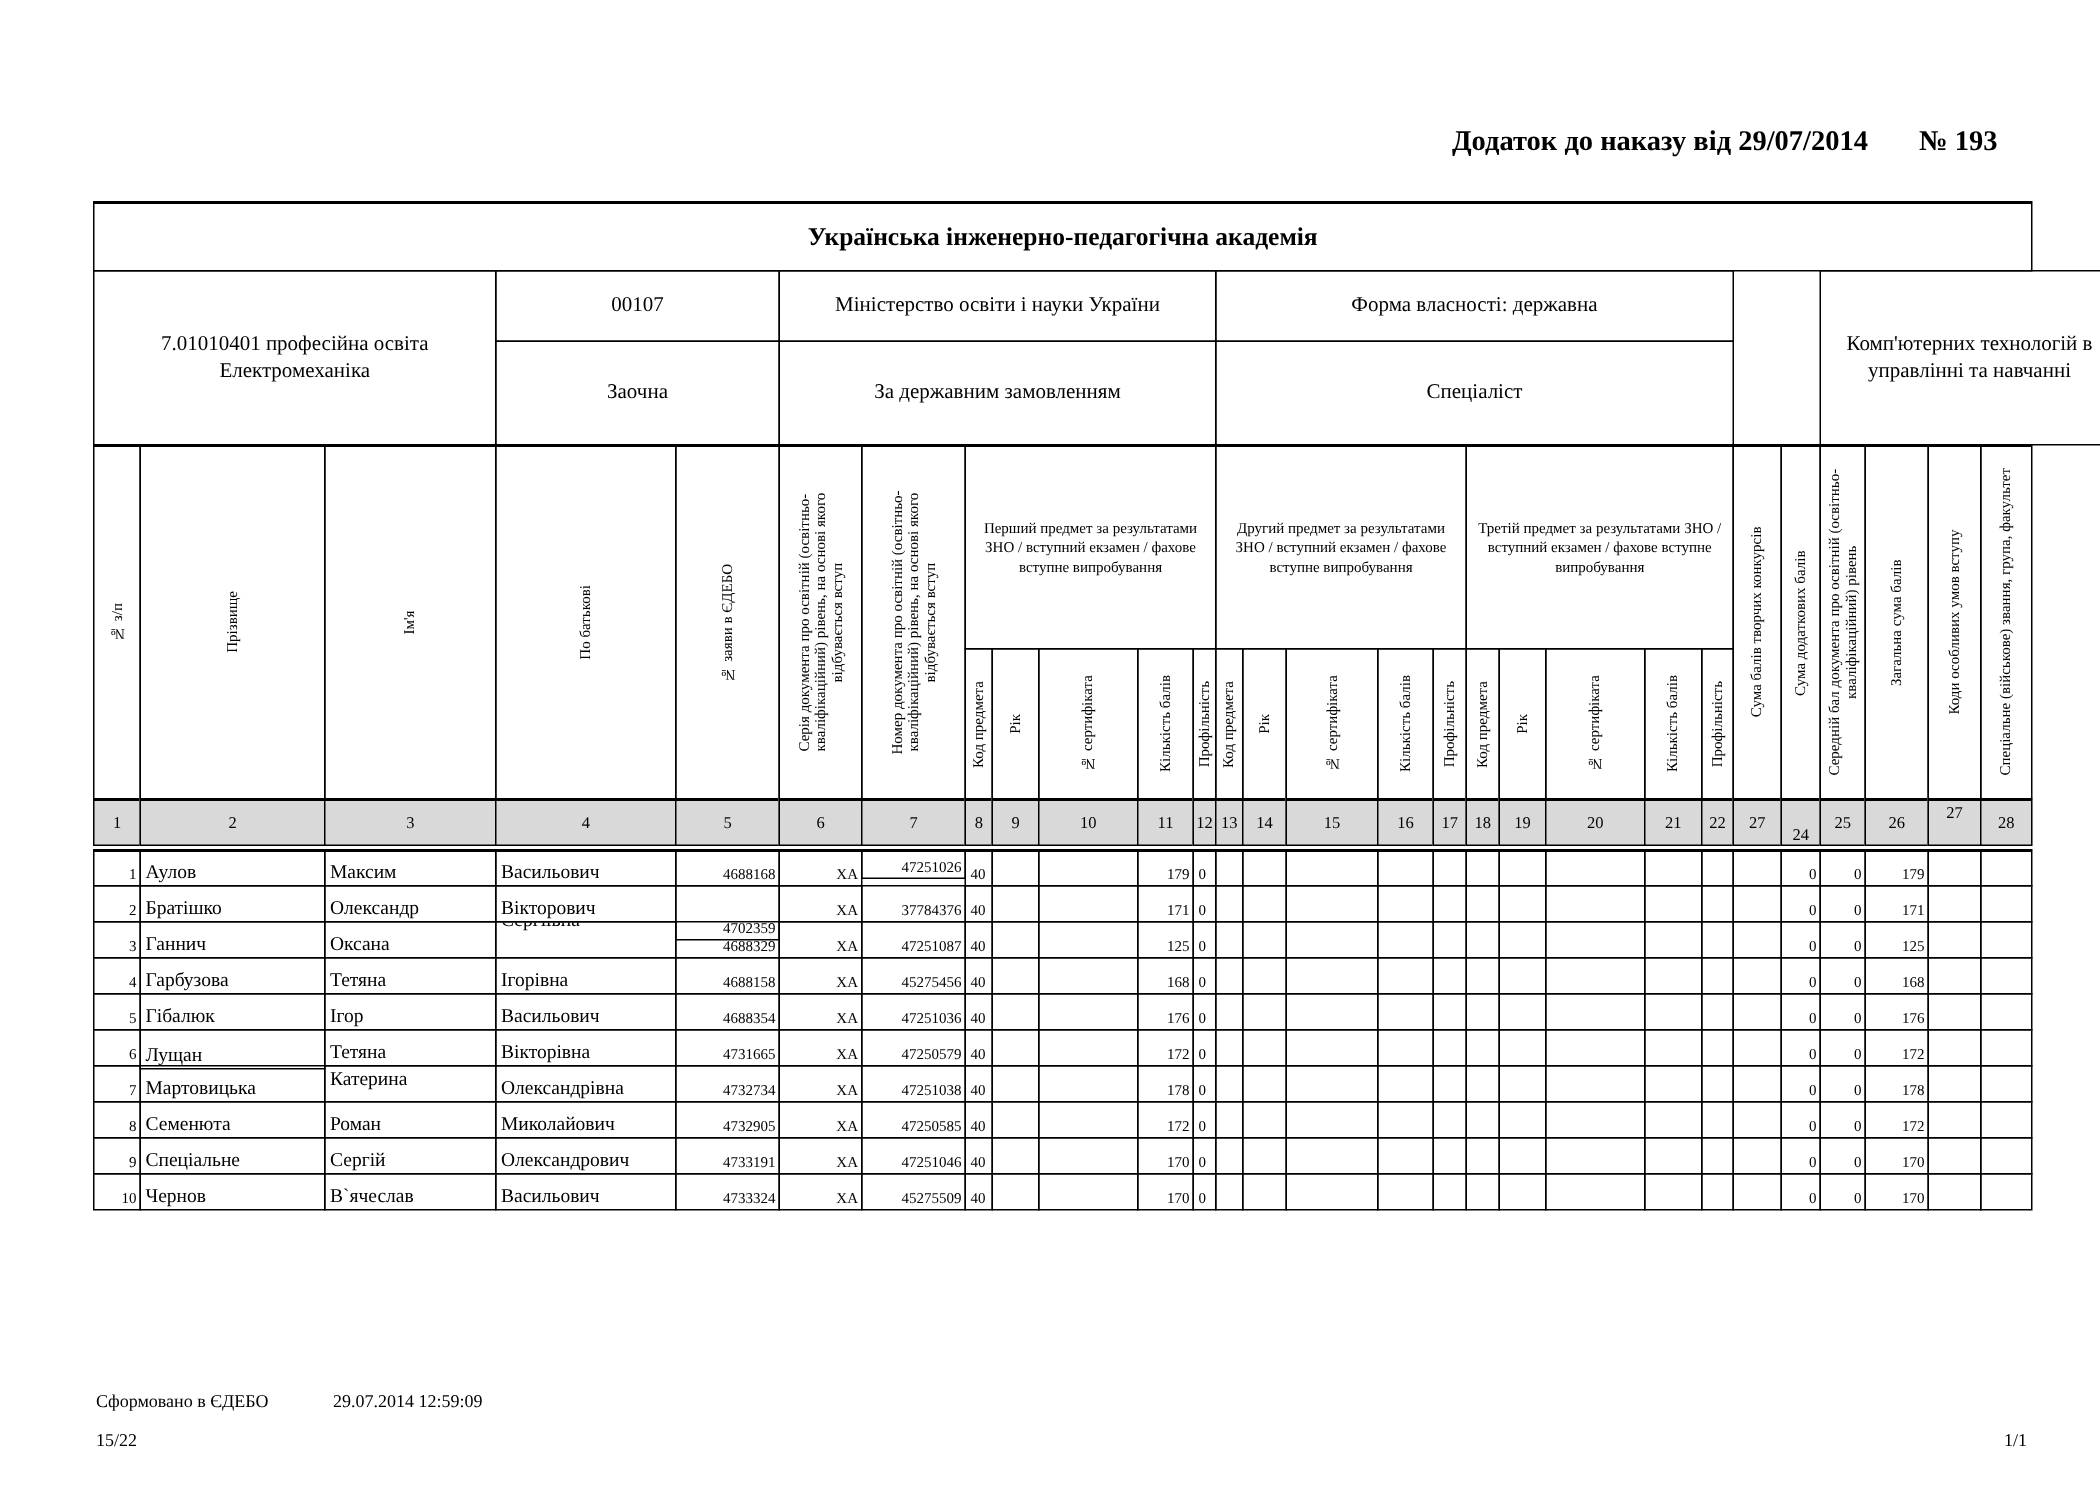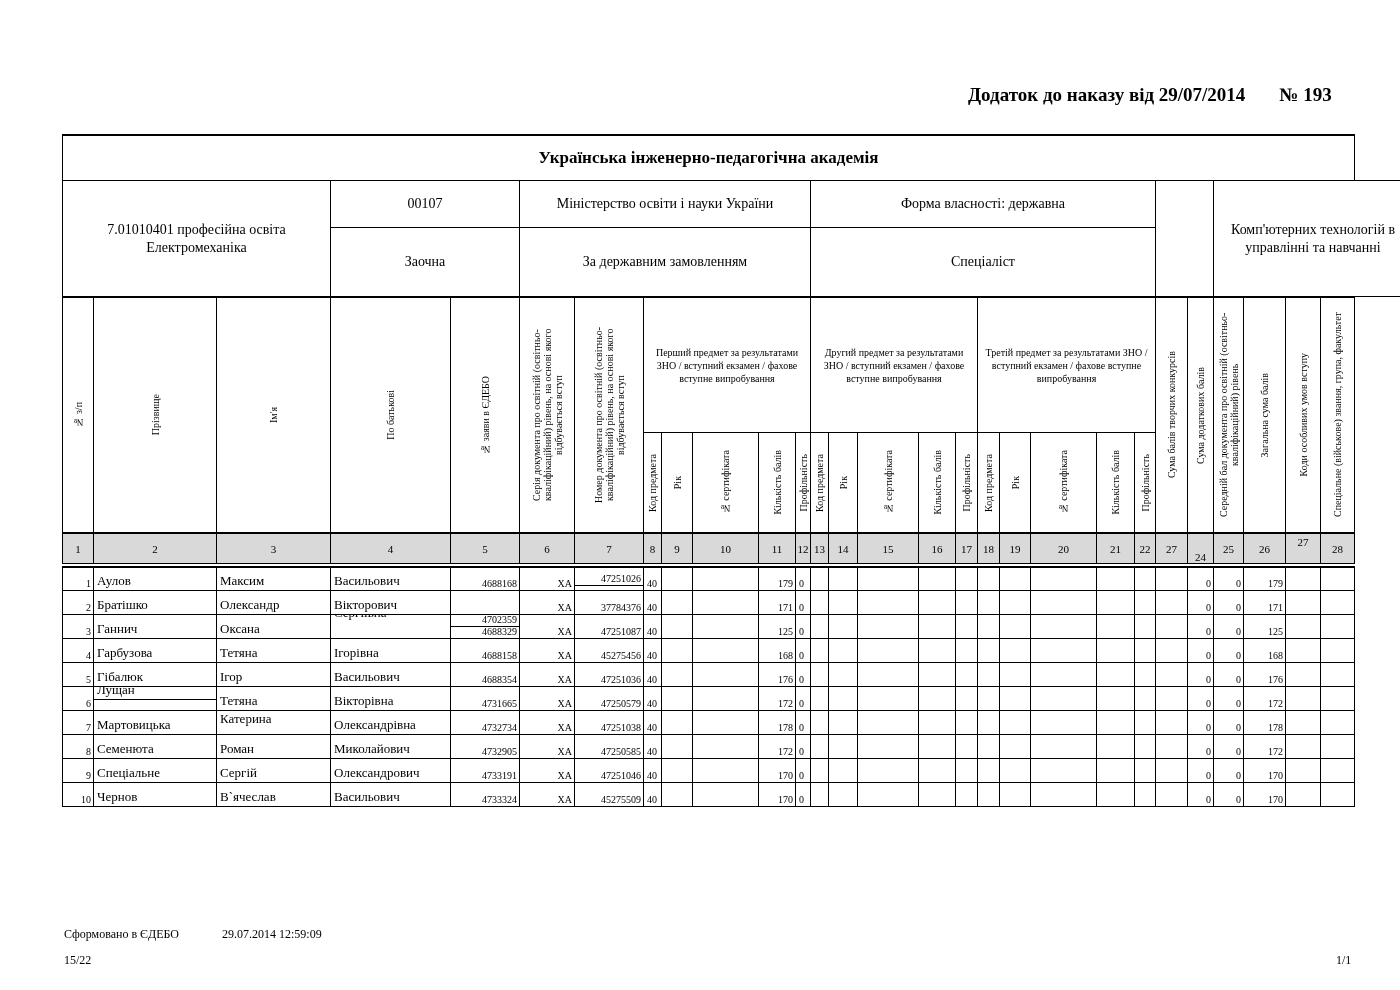--- a/index.html
+++ b/index.html
@@ -505,21 +505,21 @@
     <span>0</span>
   </div>
 <div class="box right cell-s" style="left: 1243px; top: 662px; width: 43px; height: 25px; align-items: flex-end; padding-bottom: 1px;">
     <span>176</span>
   </div>
 <div class="box " style="left: 1285px; top: 662px; width: 36px; height: 25px; align-items: flex-end; padding-bottom: 1px;"></div>
 <div class="box " style="left: 1320px; top: 662px; width: 35px; height: 25px; align-items: flex-end; padding-bottom: 1px;"></div>
 <div class="box right cell-s" style="left: 62px; top: 686px; width: 32px; height: 25px; align-items: flex-end; padding-bottom: 1px;">
     <span>6</span>
   </div>
-<div class="box left cell" style="left: 93px; top: 686px; width: 124px; height: 14px; align-items: flex-end; padding-bottom: 1px;">
+<div class="box left cell" style="left: 93px; top: 686px; width: 124px; height: 27px; align-items: flex-end; padding-bottom: 1px;">
     <span>Лущан</span>
   </div>
 <div class="box left cell" style="left: 216px; top: 686px; width: 115px; height: 25px; align-items: flex-end; padding-bottom: 1px;">
     <span>Тетяна</span>
   </div>
 <div class="box left cell" style="left: 330px; top: 686px; width: 121px; height: 25px; align-items: flex-end; padding-bottom: 1px;">
     <span>Вікторівна</span>
   </div>
 <div class="box right cell-s" style="left: 450px; top: 686px; width: 70px; height: 25px; align-items: flex-end; padding-bottom: 1px;">
     <span>4731665</span>

